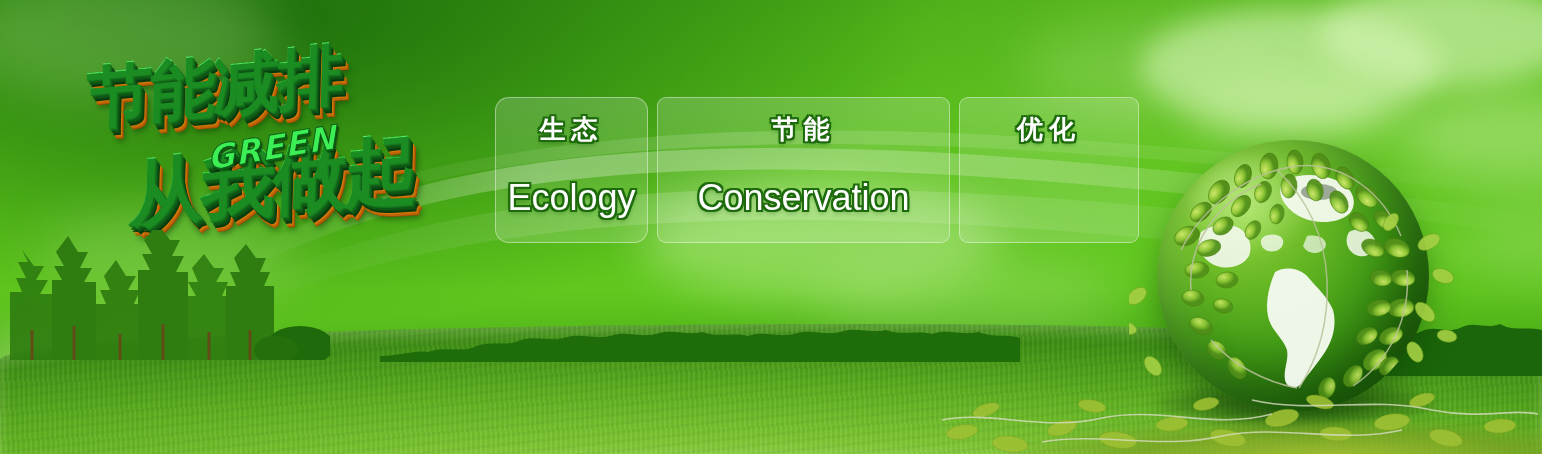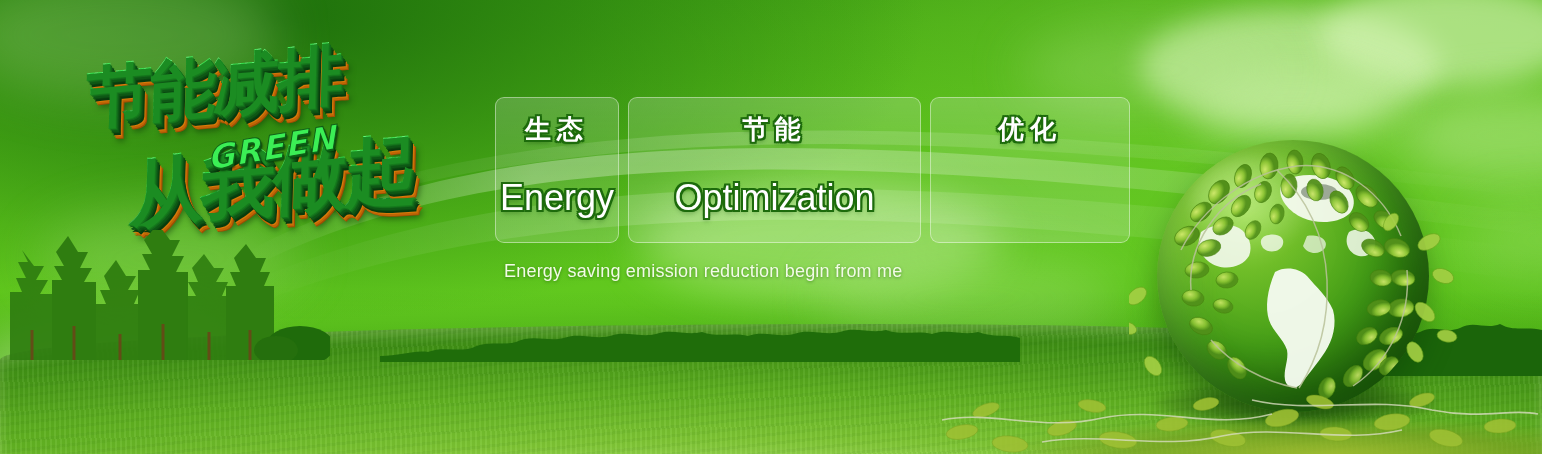--- a/index.html
+++ b/index.html
@@ -100,23 +100,23 @@
   .card-en{
     font-family:"Liberation Sans","DejaVu Sans",sans-serif;
     font-size:36px; font-weight:normal; letter-spacing:0px;
     color:#ffffff;
     margin-top:26px;
     text-shadow:
       -2px 0 #1d6b0c, 2px 0 #1d6b0c, 0 -2px #1d6b0c, 0 2px #1d6b0c,
       -2px -2px #1d6b0c, 2px -2px #1d6b0c, -2px 2px #1d6b0c, 2px 2px #1d6b0c,
       0 3px 5px rgba(10,60,4,0.45);
   }
-  .card-1{ width:124px; }
+  .card-1{ width:153px;border-radius:14px; }
   .card-2{ width:293px; }
-  .card-3{ width:200px; }
+  .card-3{ width:180px; }
 
   
   .tagline{
     position:absolute; left:504px; top:261px;
     font-family:"Liberation Sans","DejaVu Sans",sans-serif;
     font-size:18px; color:#f2fbe6; letter-spacing:0.2px;
     text-shadow:0 1px 3px rgba(20,80,10,0.5);
   }
 
   
@@ -210,32 +210,31 @@
 
   <div class="logo">
     <div class="logo-line logo-l1">节能减排</div>
     <div class="logo-line logo-l2">从我做起</div>
     <div class="logo-green">GREEN</div>
   </div>
 
   <div class="cards">
     <div class="card card-1">
       <span class="card-cn">生态</span>
-      <span class="card-en">Energy</span>
+      <span class="card-en">Ecology</span>
     </div>
     <div class="card card-2">
       <span class="card-cn">节能</span>
-      <span class="card-en">Optimization</span>
+      <span class="card-en">Conservation</span>
     </div>
     <div class="card card-3">
       <span class="card-cn">优化</span>
     </div>
   </div>
 
-  <div class="tagline">Energy saving emission reduction begin from me</div>
 
   <div class="ground">
     <div class="ground-tex"></div>
   </div>
 
   <svg class="treeline" style="left:380px; bottom:92px; width:640px; height:40px;" viewBox="0 0 640 40" preserveAspectRatio="none">
     <path fill="#1f6d0a" d="M0,40 L0,34 C20,34 34,28 48,30 C62,24 78,30 92,26 C108,18 122,24 136,20 C152,12 168,20 184,16
       C200,10 214,18 230,14 C246,8 260,16 276,12 C292,6 306,14 322,10 C338,16 352,10 368,14
       C384,8 398,16 414,12 C430,6 444,14 460,10 C476,4 490,12 506,8 C522,14 536,8 552,12
       C568,6 582,14 598,10 C614,16 628,12 640,16 L640,40 Z"></path>

